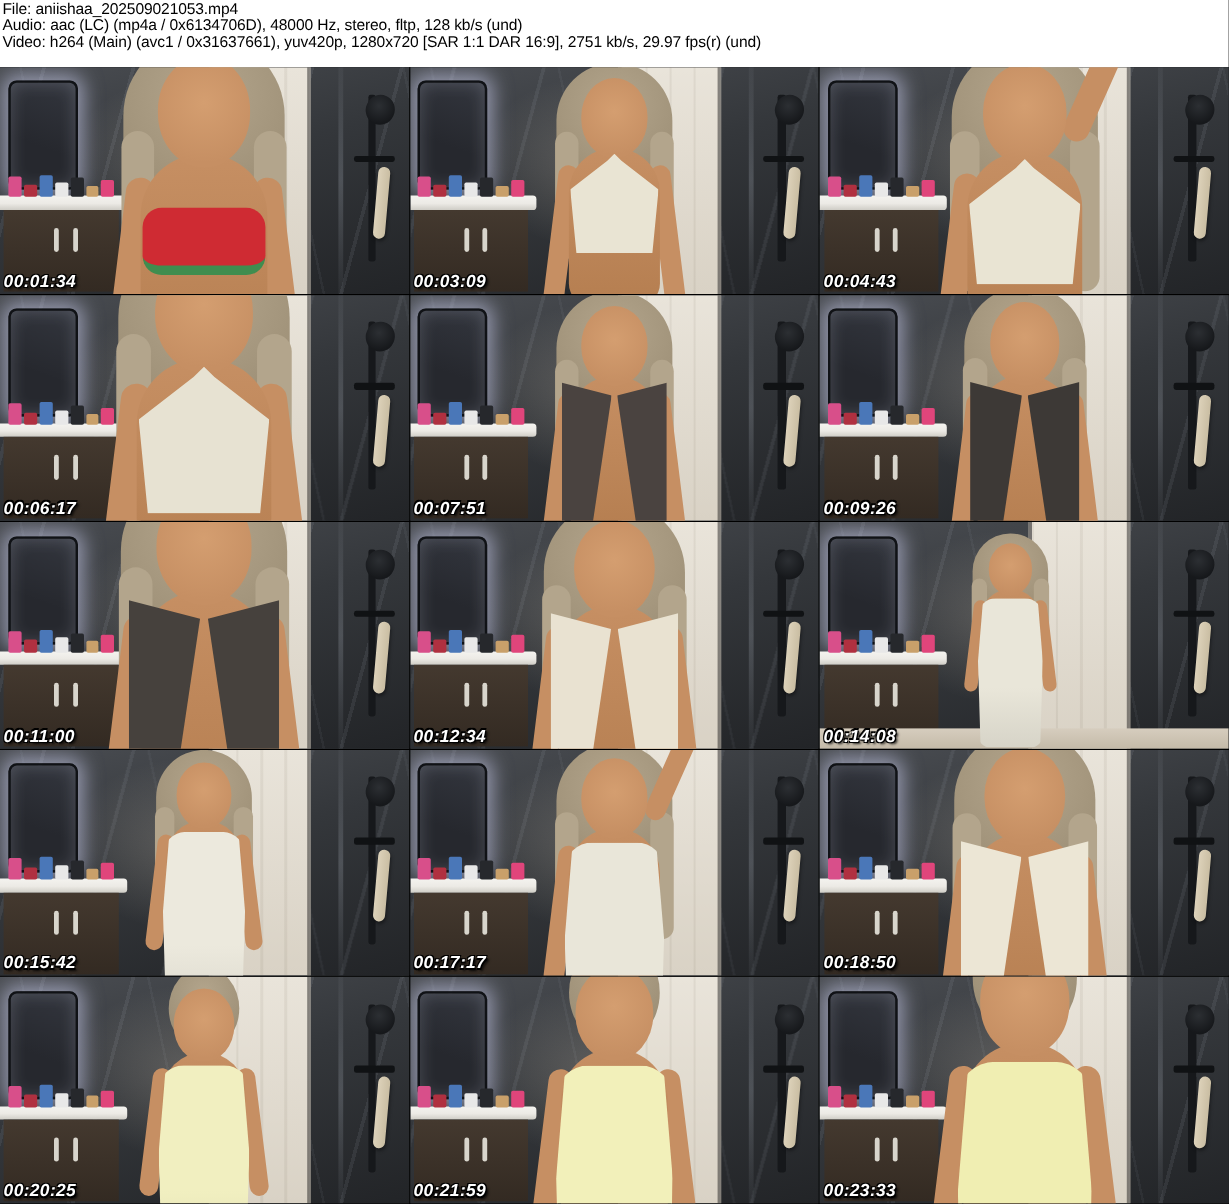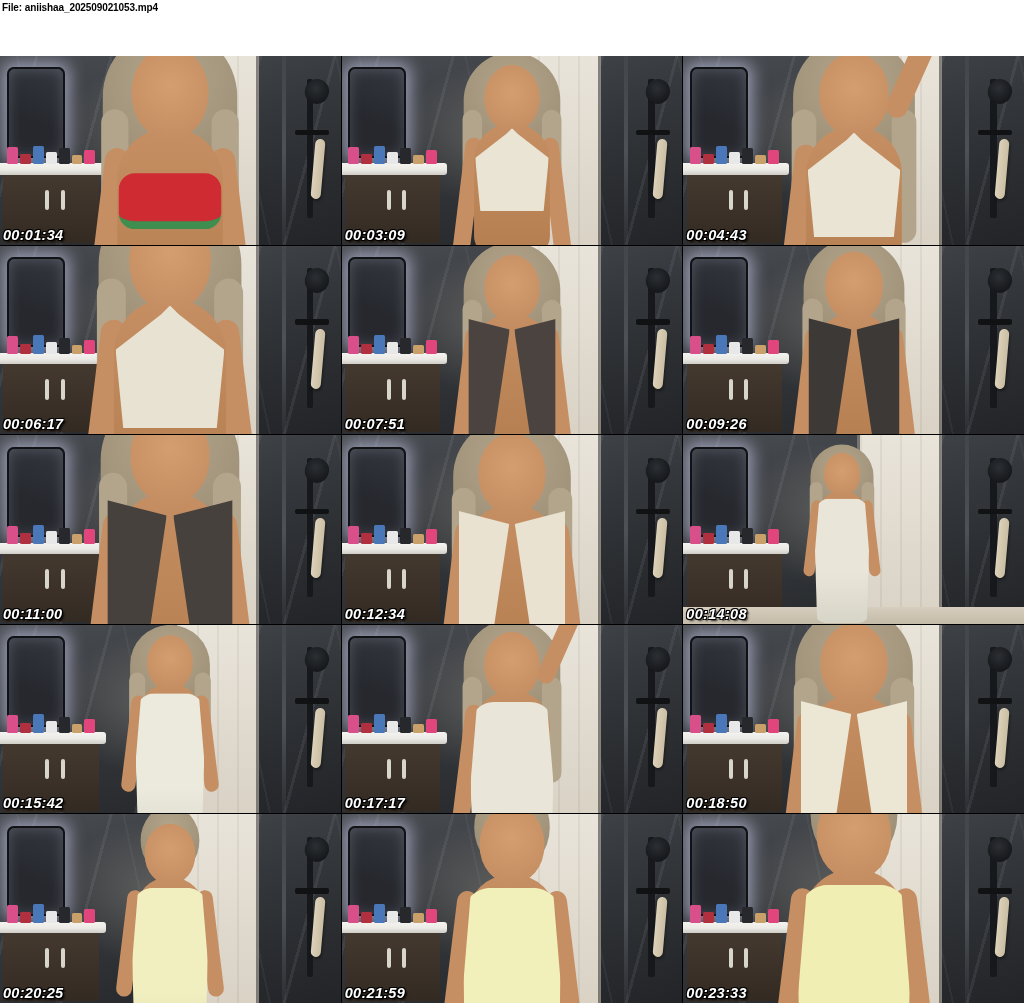--- a/index.html
+++ b/index.html
@@ -8,21 +8,21 @@
 
   
   header.file-info {
     width:1024px; height:56px;
     background:var(--c-header-bg,#fff);
     color:var(--c-header-text,#000);
     padding:1px 0 0 2px;
     overflow:hidden;
   }
   header.file-info .line {
-    font-size:10px; font-weight:bold; line-height:13.4px;
+    font-size:13px; font-weight:normal; line-height:13.4px;
     letter-spacing:-0.1px; white-space:nowrap;
   }
 
   
   main.grid {
     width:1024px; height:947px;
     display:grid;
     grid-template-columns:repeat(3,1fr);
     grid-template-rows:repeat(5,1fr);
     gap:1px; background:#000;
@@ -160,20 +160,22 @@
     color:var(--c-timestamp-text,#fff);
     font-size:14.5px; font-weight:bold; letter-spacing:0.3px;
     text-shadow:-1px -1px 0 #000, 1px -1px 0 #000, -1px 1px 0 #000, 1px 1px 0 #000, 2px 2px 2px rgba(0,0,0,0.85);
   }
 </style>
 </head>
 <body>
 
 <header class="file-info">
   <div class="line">File: aniishaa_202509021053.mp4</div>
+  <div class="line">Audio: aac (LC) (mp4a / 0x6134706D), 48000 Hz, stereo, fltp, 128 kb/s (und)</div>
+  <div class="line">Video: h264 (Main) (avc1 / 0x31637661), yuv420p, 1280x720 [SAR 1:1 DAR 16:9], 2751 kb/s, 29.97 fps(r) (und)</div>
 </header>
 
 <main class="grid">
   <figure class="thumb outfit-band" title="close-up, red crochet top with green trim" style="--fs: 1.6; --fy: -30px; --fx: 0px; --outfit: #cf2b33; --trim: #3f8d4f;">
     <div class="wall"></div>
     <div class="glass"></div>
     <div class="door"></div>
     <div class="mirror"></div>
     <div class="counter"></div>
     <div class="toiletries">

